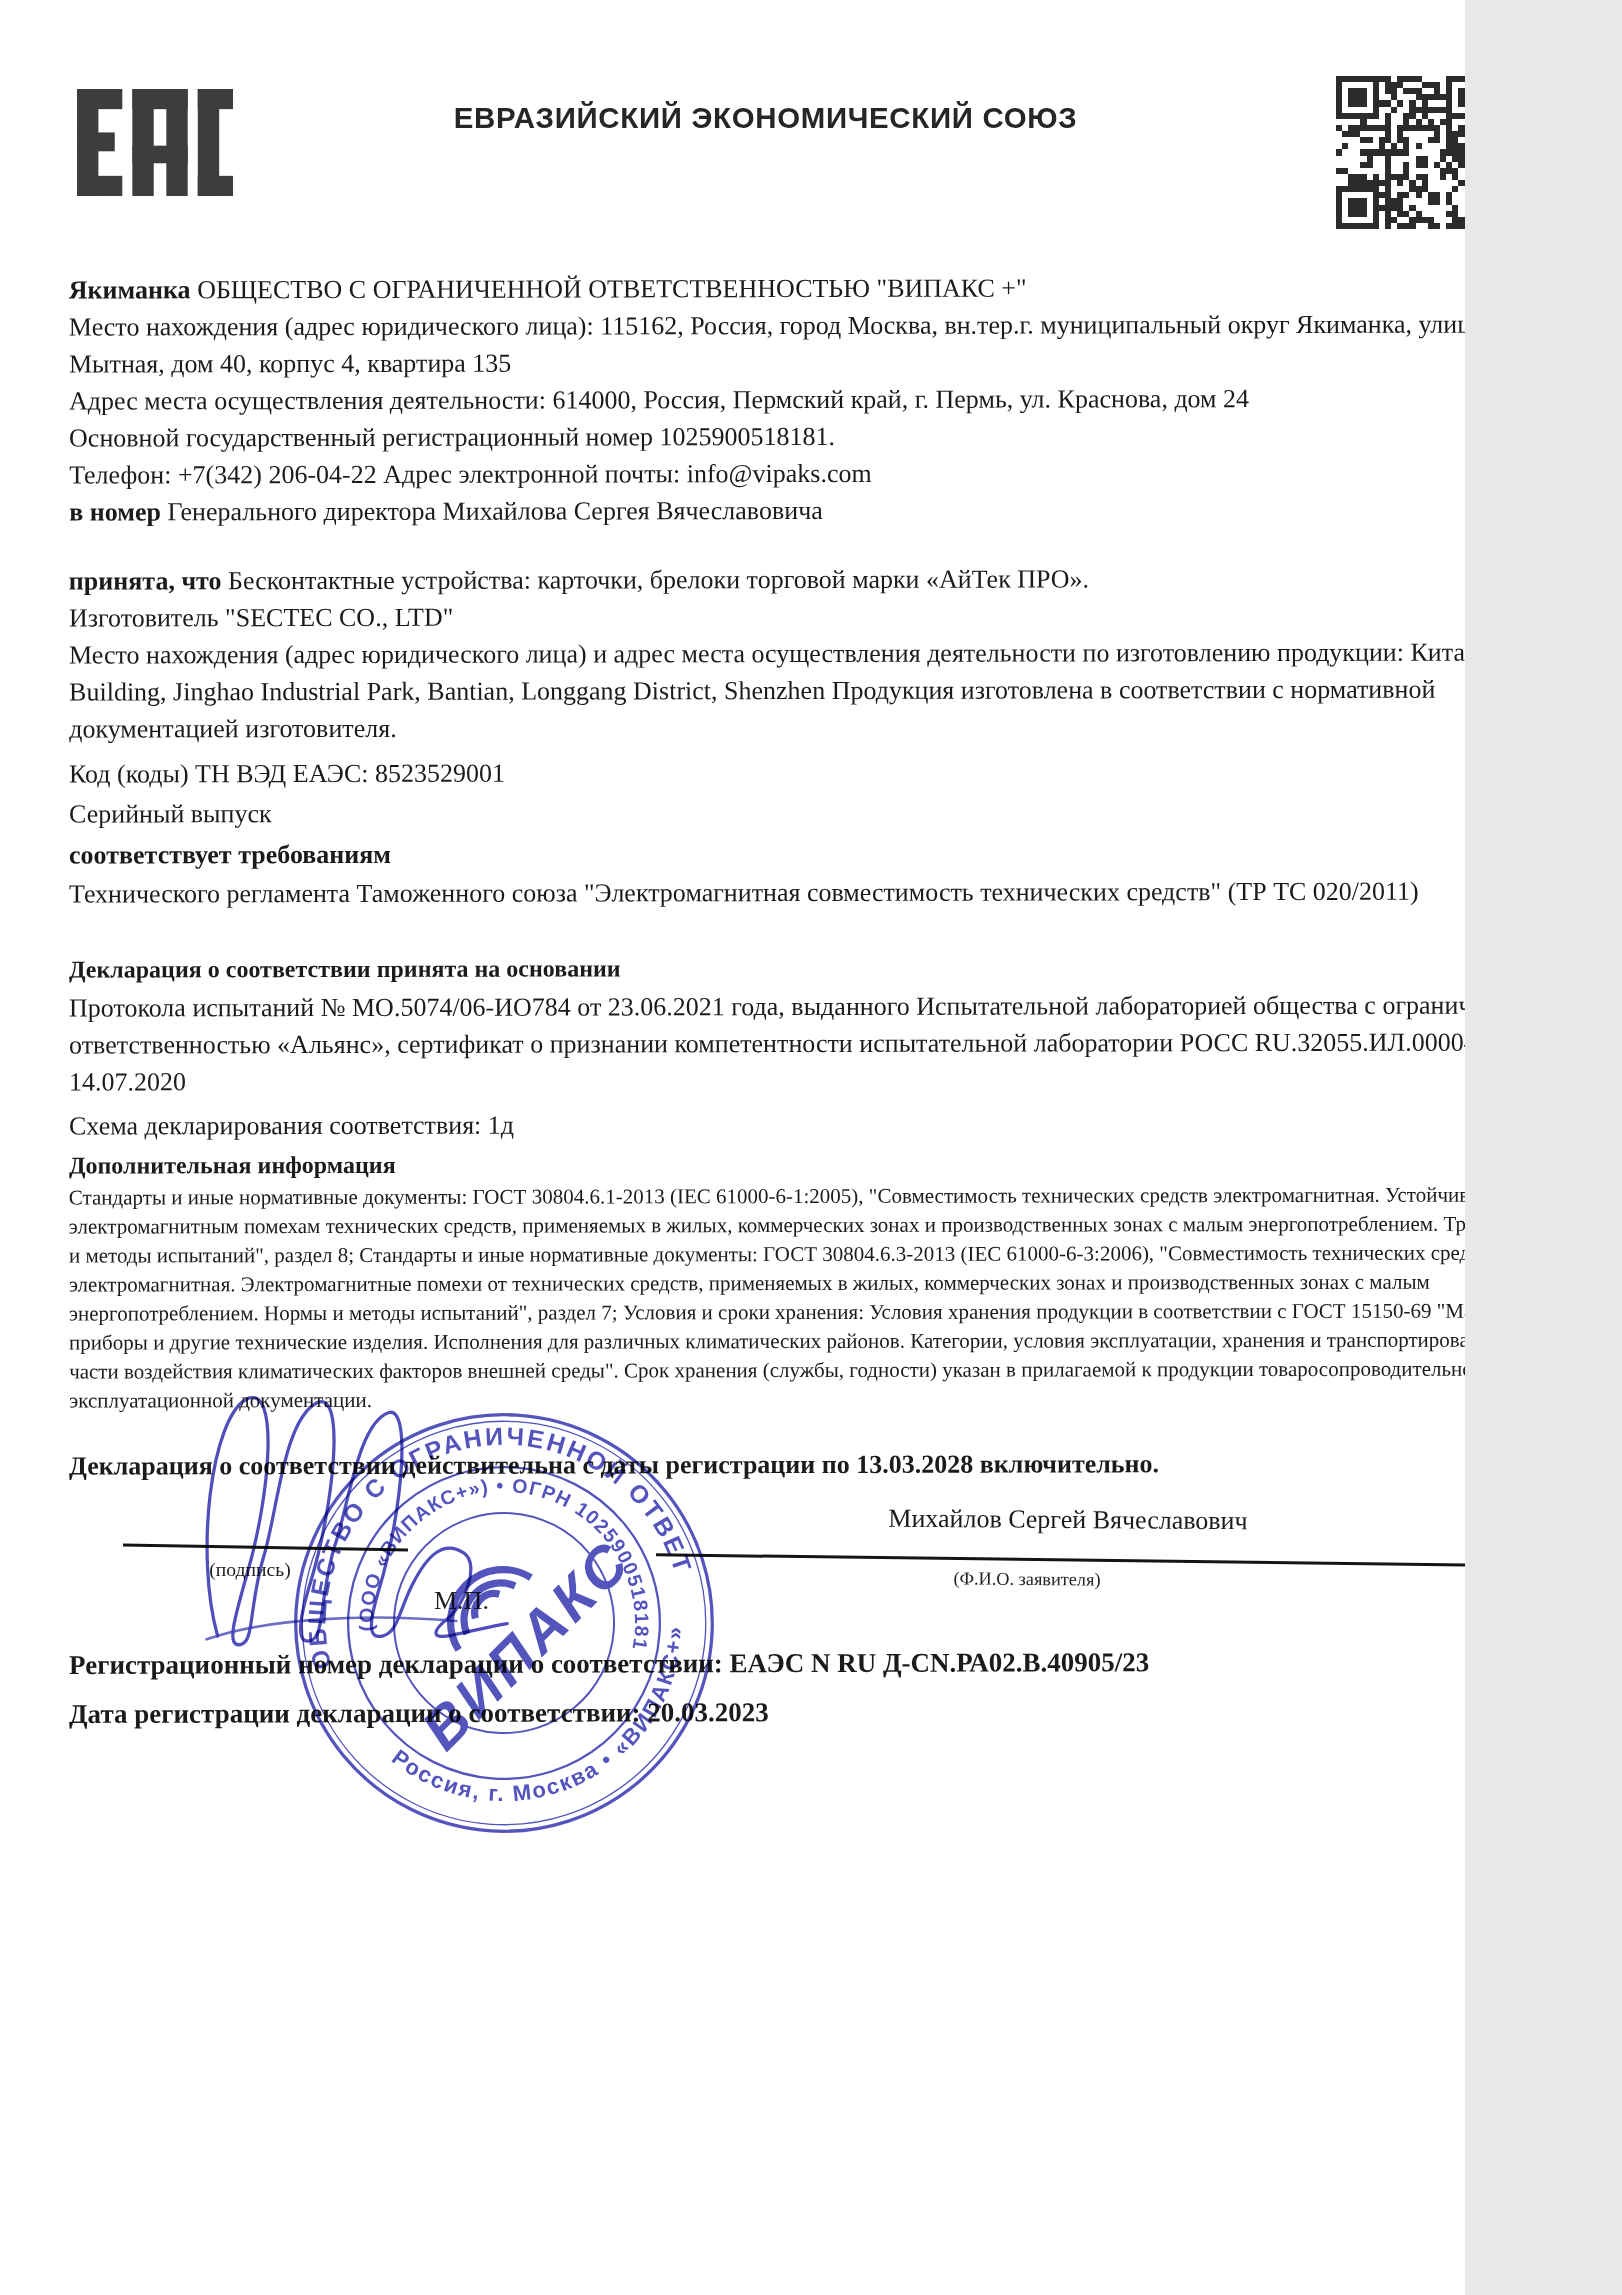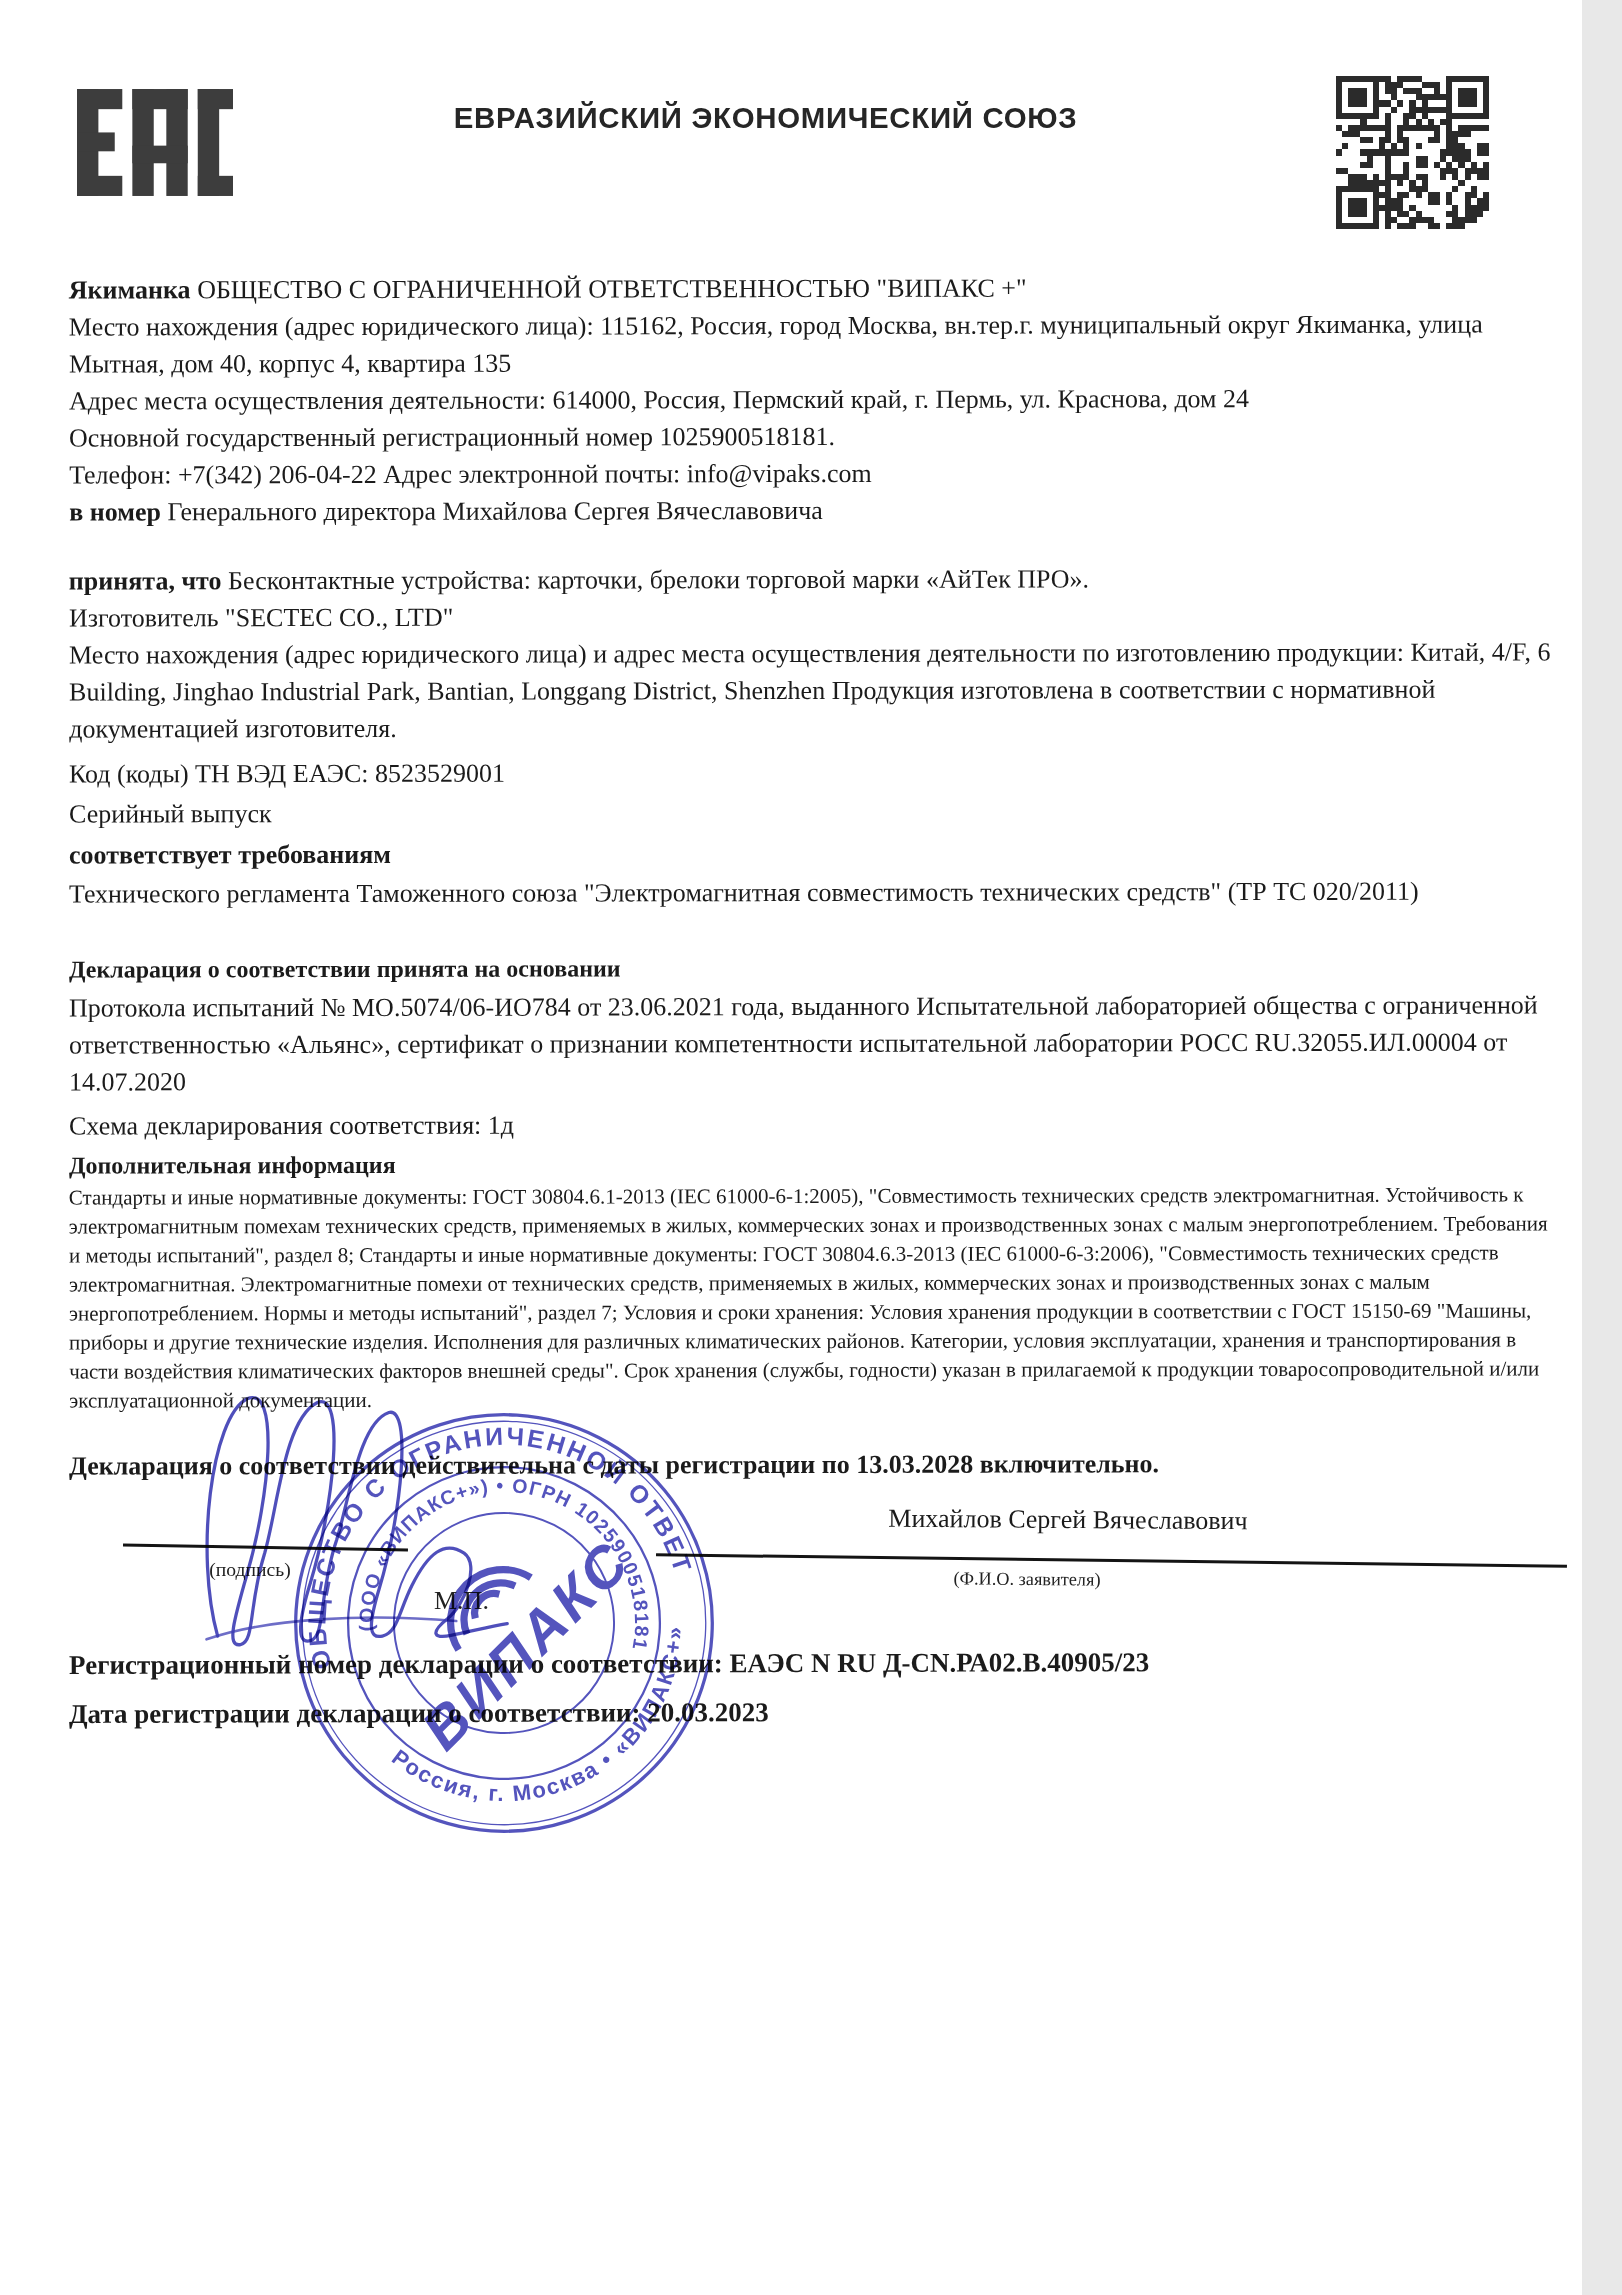--- a/index.html
+++ b/index.html
@@ -1,18 +1,18 @@
 <!DOCTYPE html>
 <html style="font-size:10.5px"><head>
 <meta charset="utf-8">
 <style>
   html,body{margin:0;padding:0;background:#e8e8e8;}
   .page{
     position:relative;
-    width:1582px;height:2295px;
+    width:1465px;height:2295px;
     background:#ffffff;
     font-family:"Liberation Serif", serif;
     color:#1b1b1b;
     overflow:hidden;
   }
   .abs{position:absolute;}
   
   .eac-logo{left:77px;top:73px;width:156px;height:139px;}
   .doc-title{
     left:327px;top:99px;width:877px;

